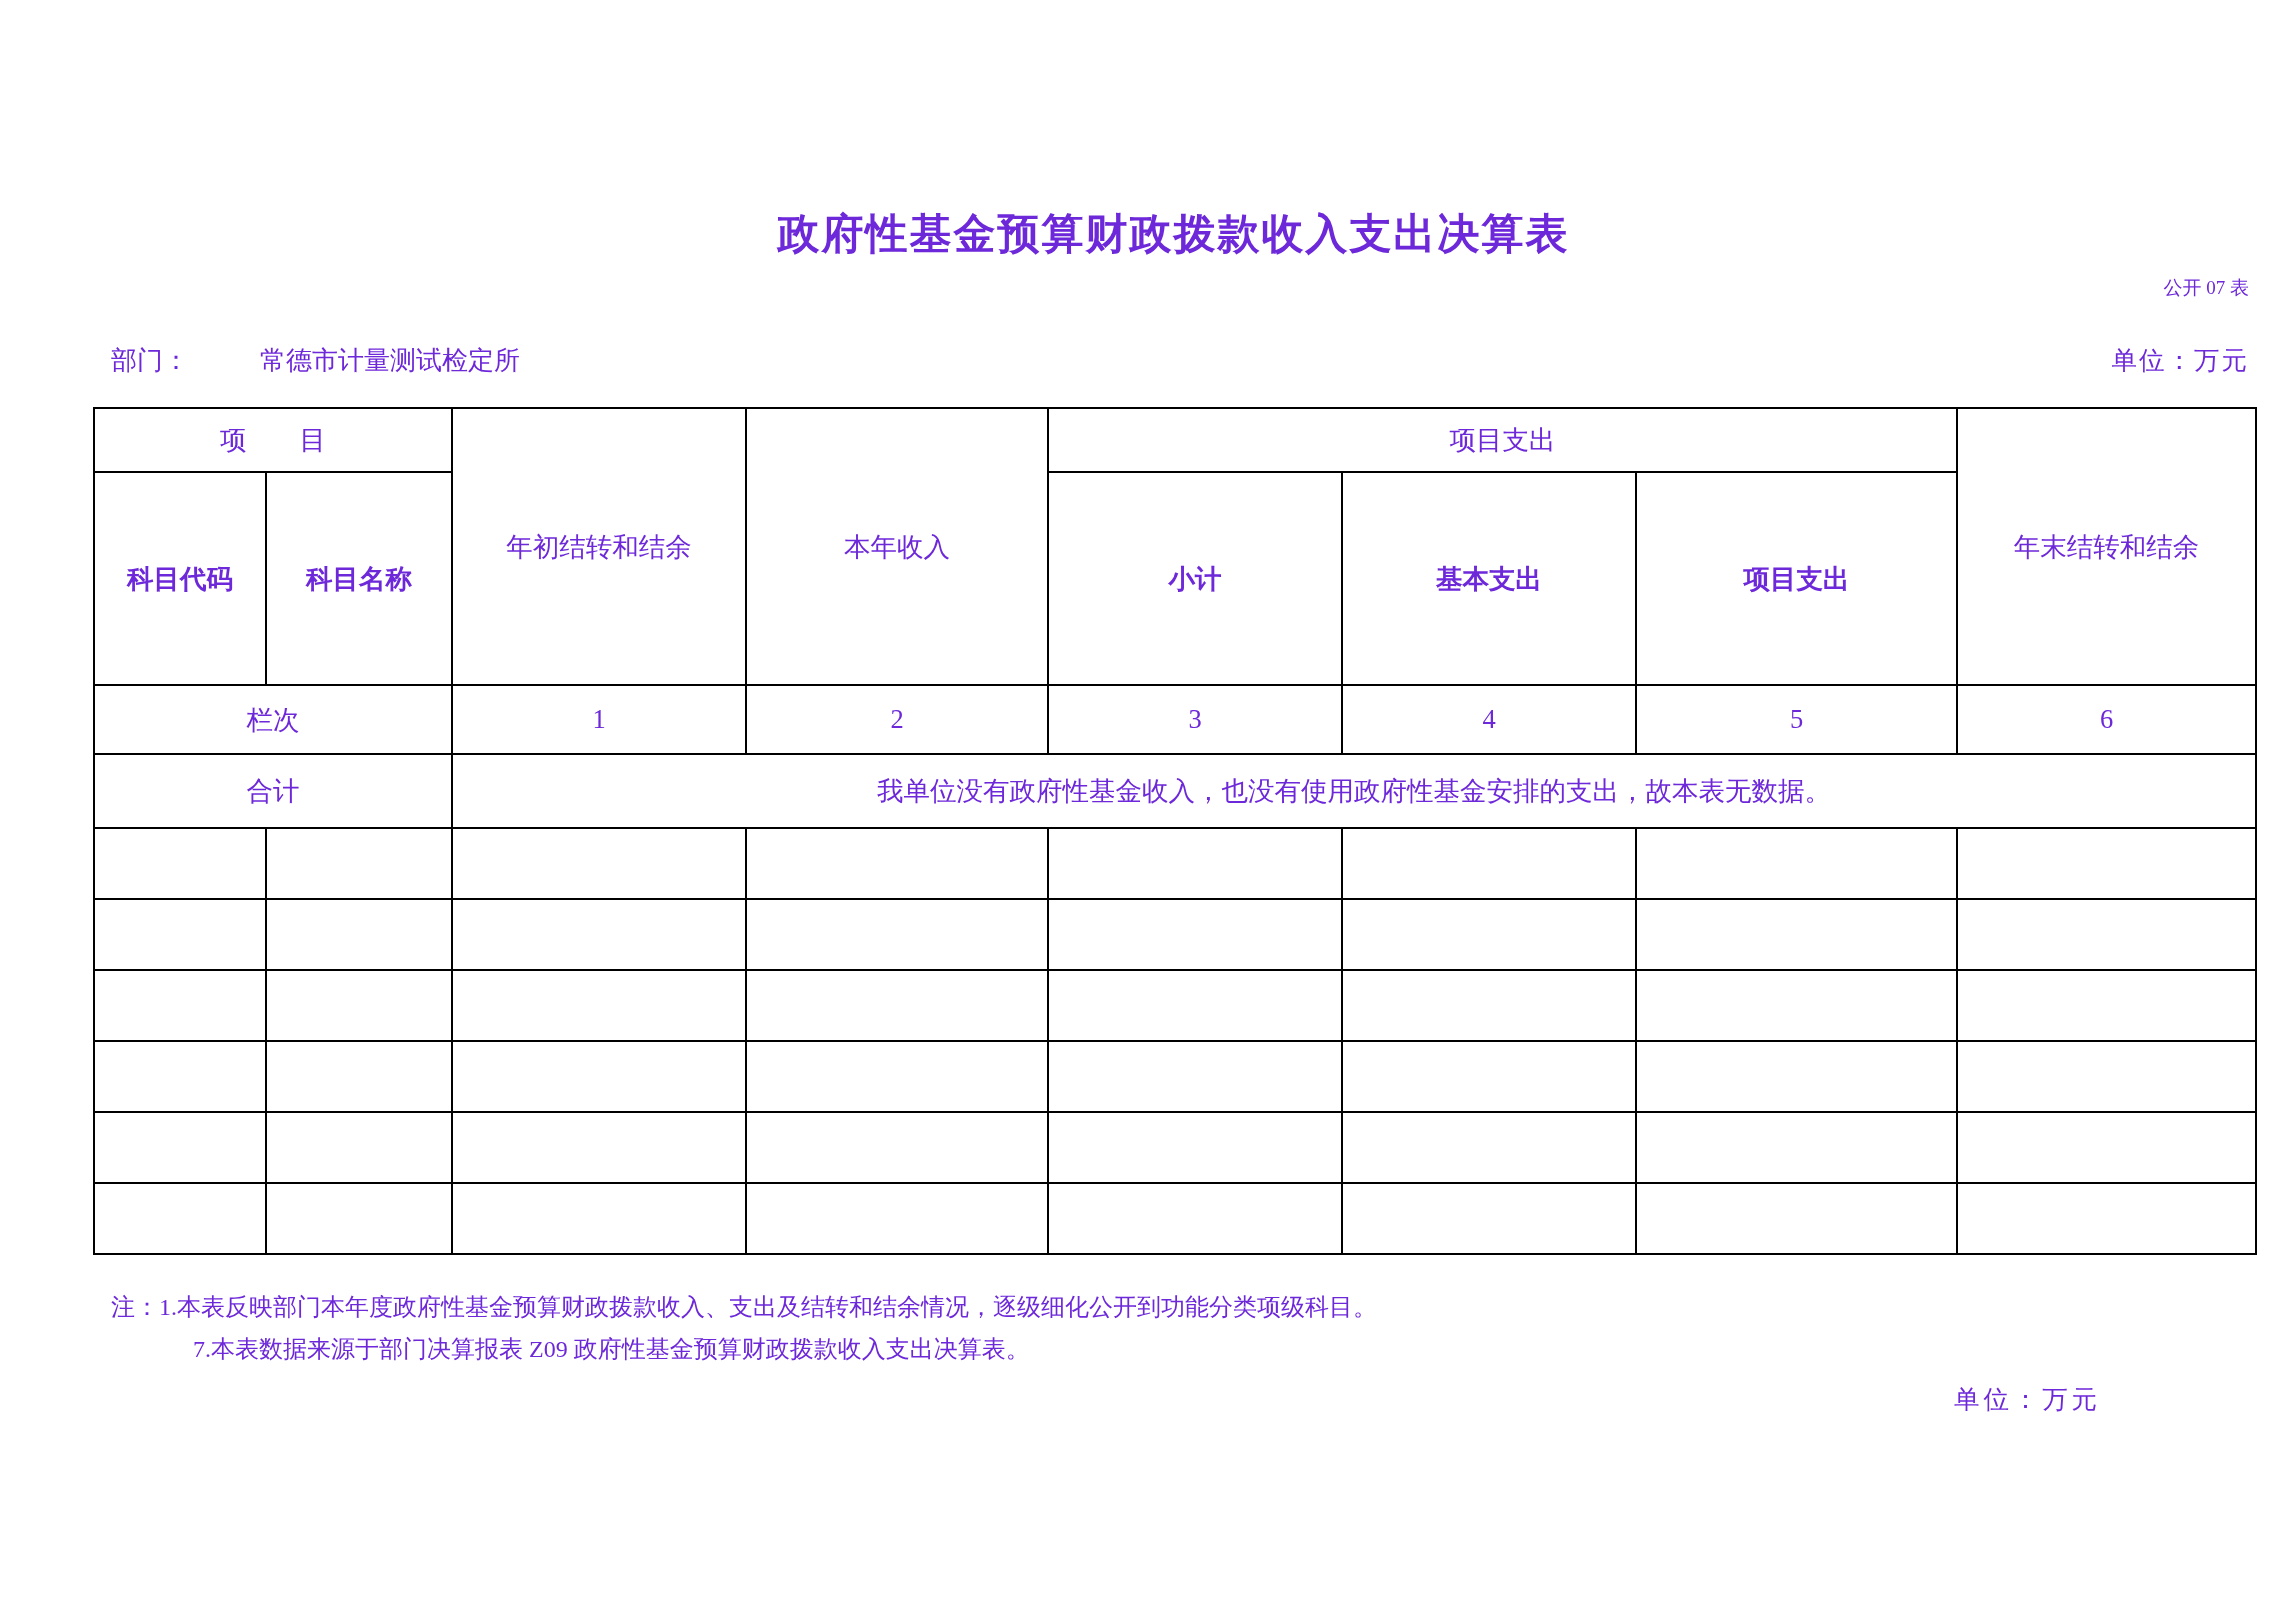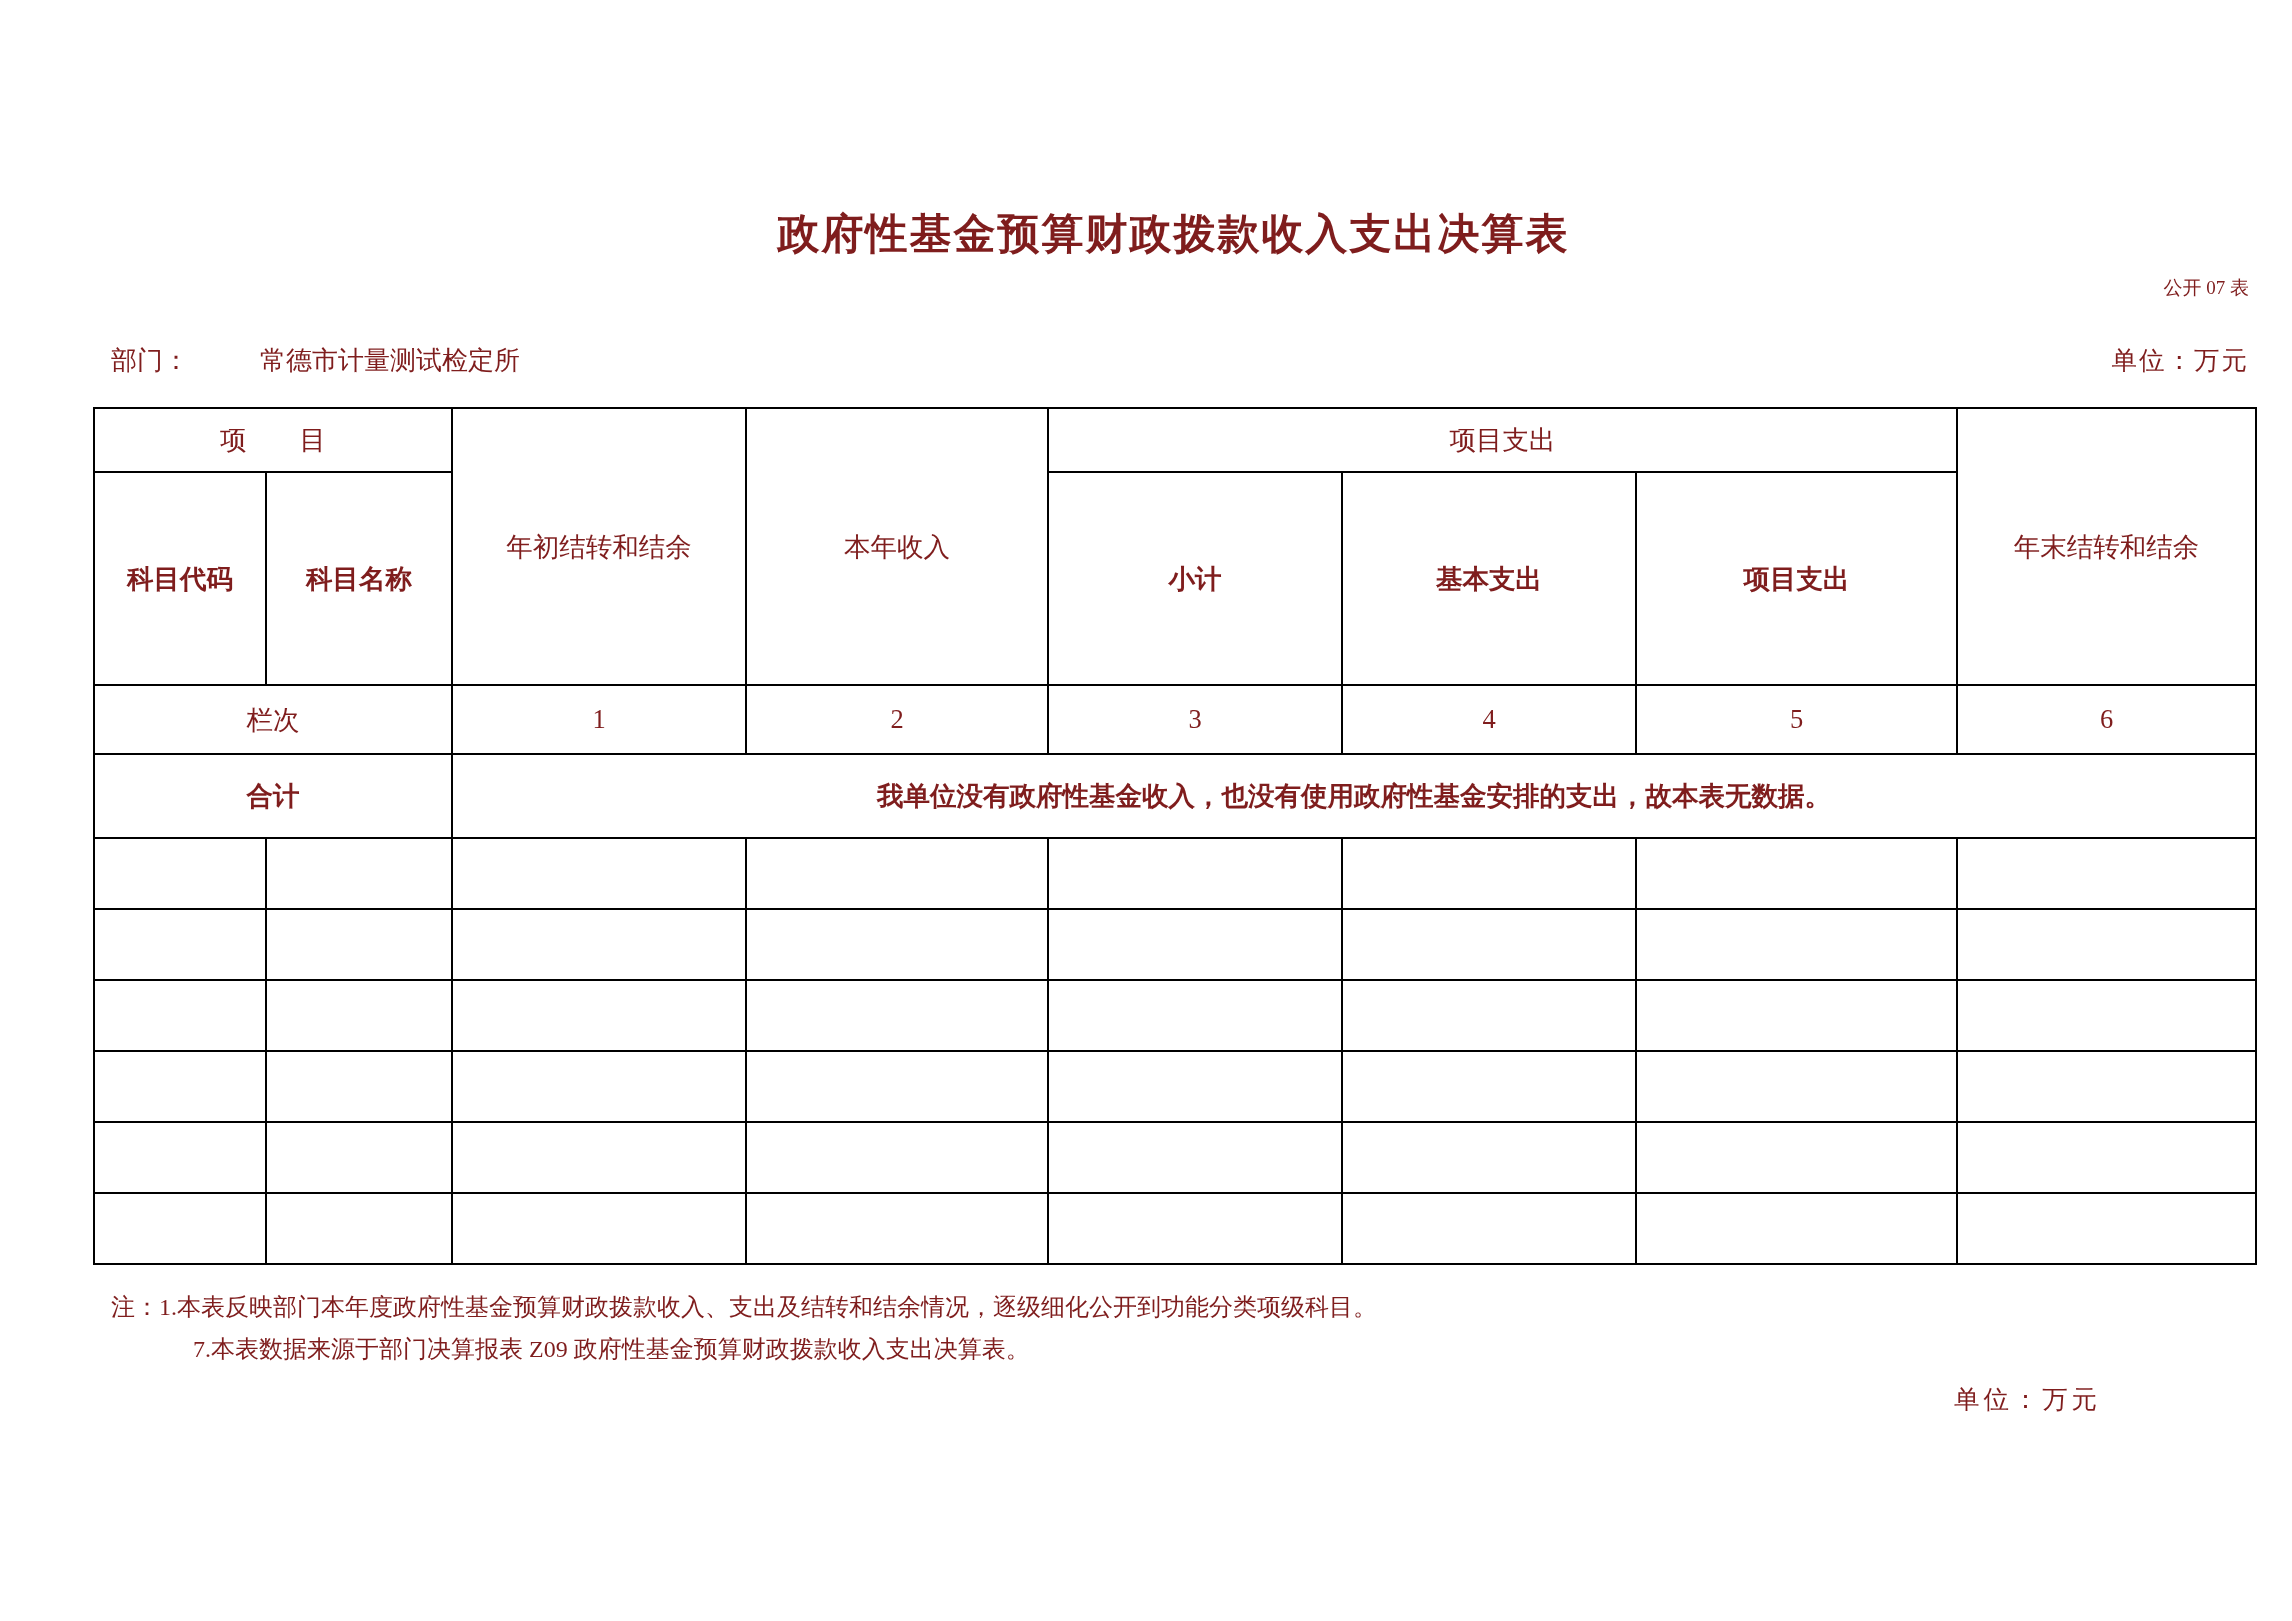--- a/index.html
+++ b/index.html
@@ -5,21 +5,21 @@
   html, body {
     margin: 0;
     padding: 0;
     background: #ffffff;
   }
   #page {
     position: relative;
     width: 2293px;
     height: 1621px;
     background: #ffffff;
-    color: #7f1d1d;
+    color: #6d28d9;
     font-family: "Liberation Serif", "DejaVu Serif", serif;
     overflow: hidden;
   }
   .title {
     position: absolute;
     left: 93px;
     top: 206px;
     width: 2161px;
     text-align: center;
     font-size: 42px;
@@ -70,21 +70,21 @@
     border: 2px solid #000000;
     text-align: center;
     vertical-align: middle;
     font-size: 26.5px;
     padding: 0;
     overflow: hidden;
   }
   tr.row-head1 { height: 64px; }
   tr.row-head2 { height: 213px; font-weight: bold; }
   tr.row-index { height: 69px; }
-  tr.row-total { height: 84px; font-weight: bold; }
+  tr.row-total { height: 74px; }
   tr.row-empty { height: 71px; }
   .notes {
     position: absolute;
     left: 111px;
     top: 1254px;
     font-size: 24px;
     line-height: 42px;
     margin-top: 32px;
   }
   .note-line2 {

